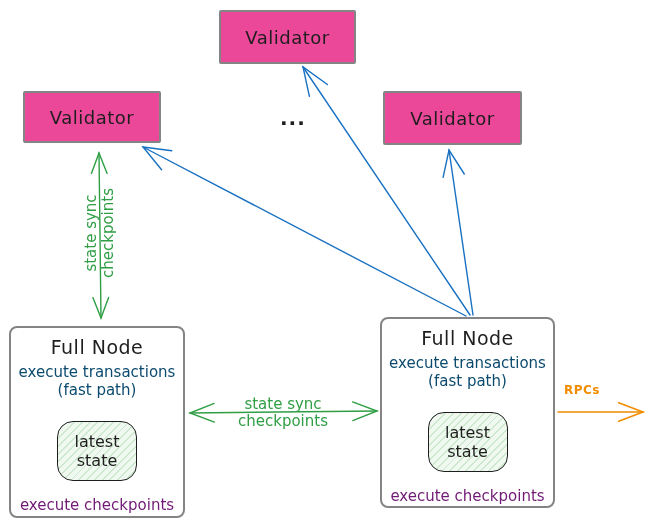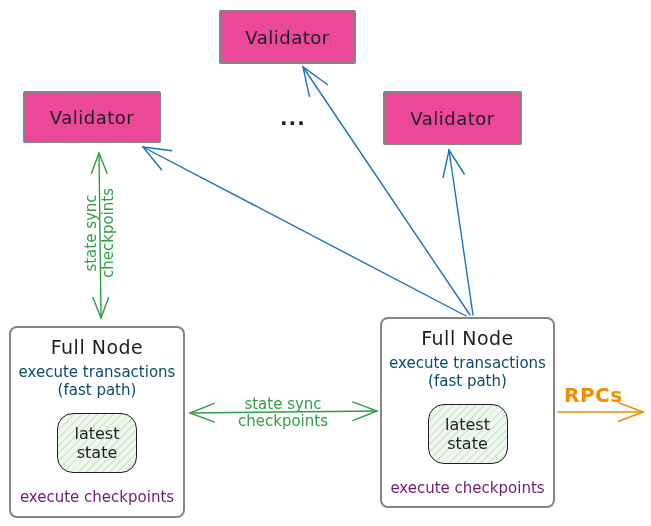--- a/index.html
+++ b/index.html
@@ -61,21 +61,21 @@
     color: #1e1e1e;
   }
   .fast-path {
     margin-top: 5px;
     font-size: 15px;
     line-height: 18px;
     text-align: center;
     color: #0c4a6e;
   }
   .state-box {
-    margin-top: 14px;
+    margin-top: 22px;
     width: 80px;
     height: 60px;
     border: 1.6px solid #1e1e1e;
     border-radius: 16px;
     box-sizing: border-box;
     background: repeating-linear-gradient(135deg,
       #cde8cf 0px, #cde8cf 1.4px,
       #f0f9f0 1.4px, #f0f9f0 5.5px);
     display: flex;
     flex-direction: column;
@@ -101,21 +101,21 @@
   .edge-label-blue {
     position: absolute;
     color: #1971c2;
     font-size: 15px;
     text-align: center;
     white-space: nowrap;
   }
   .edge-label-orange {
     position: absolute;
     color: #f08c00;
-    font-size: 20px;
+    font-size: 12px;
     font-weight: bold;
     letter-spacing: 0.5px;
     white-space: nowrap;
   }
   .rotated-vertical {
     transform: rotate(-90deg);
     transform-origin: center center;
   }
 </style>
 </head>

